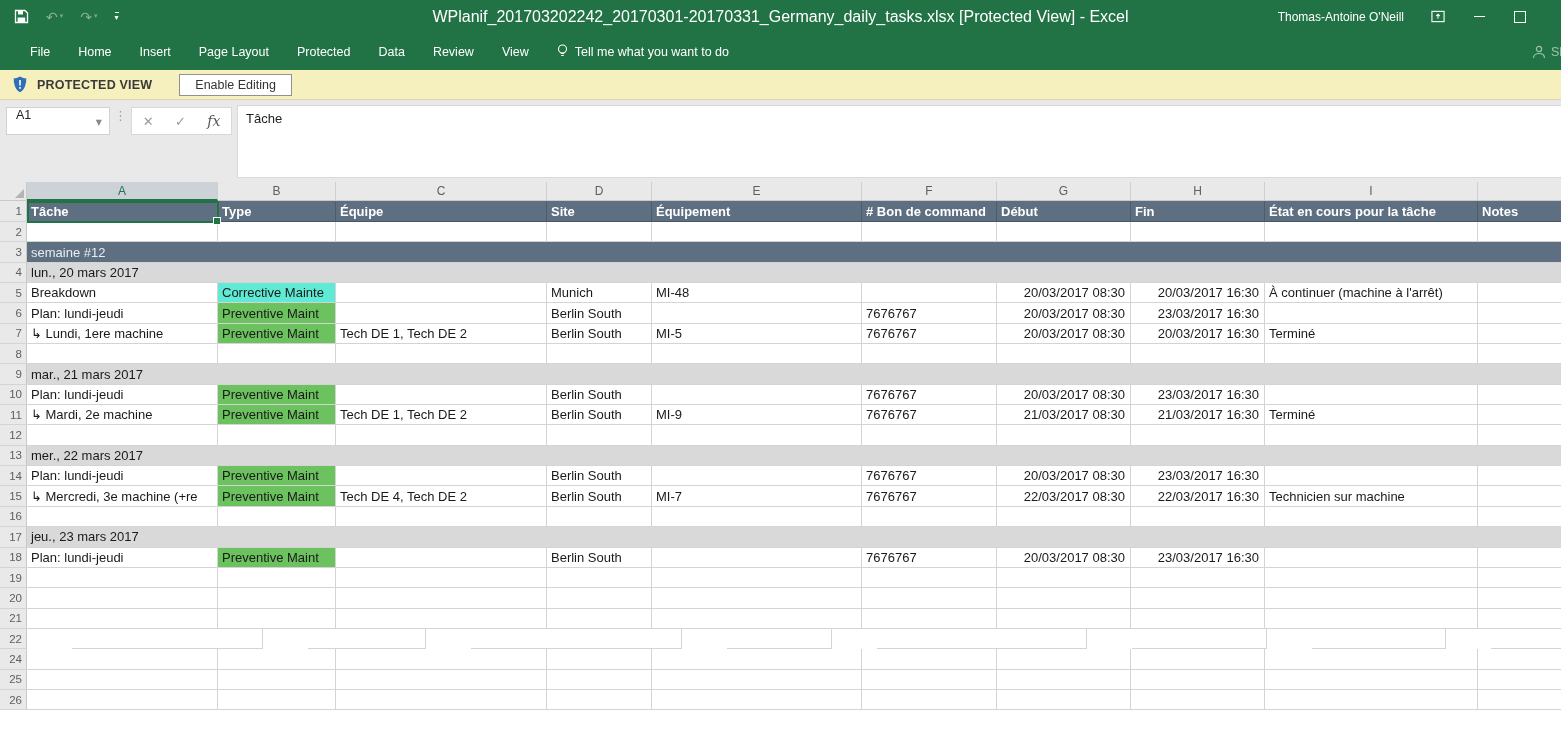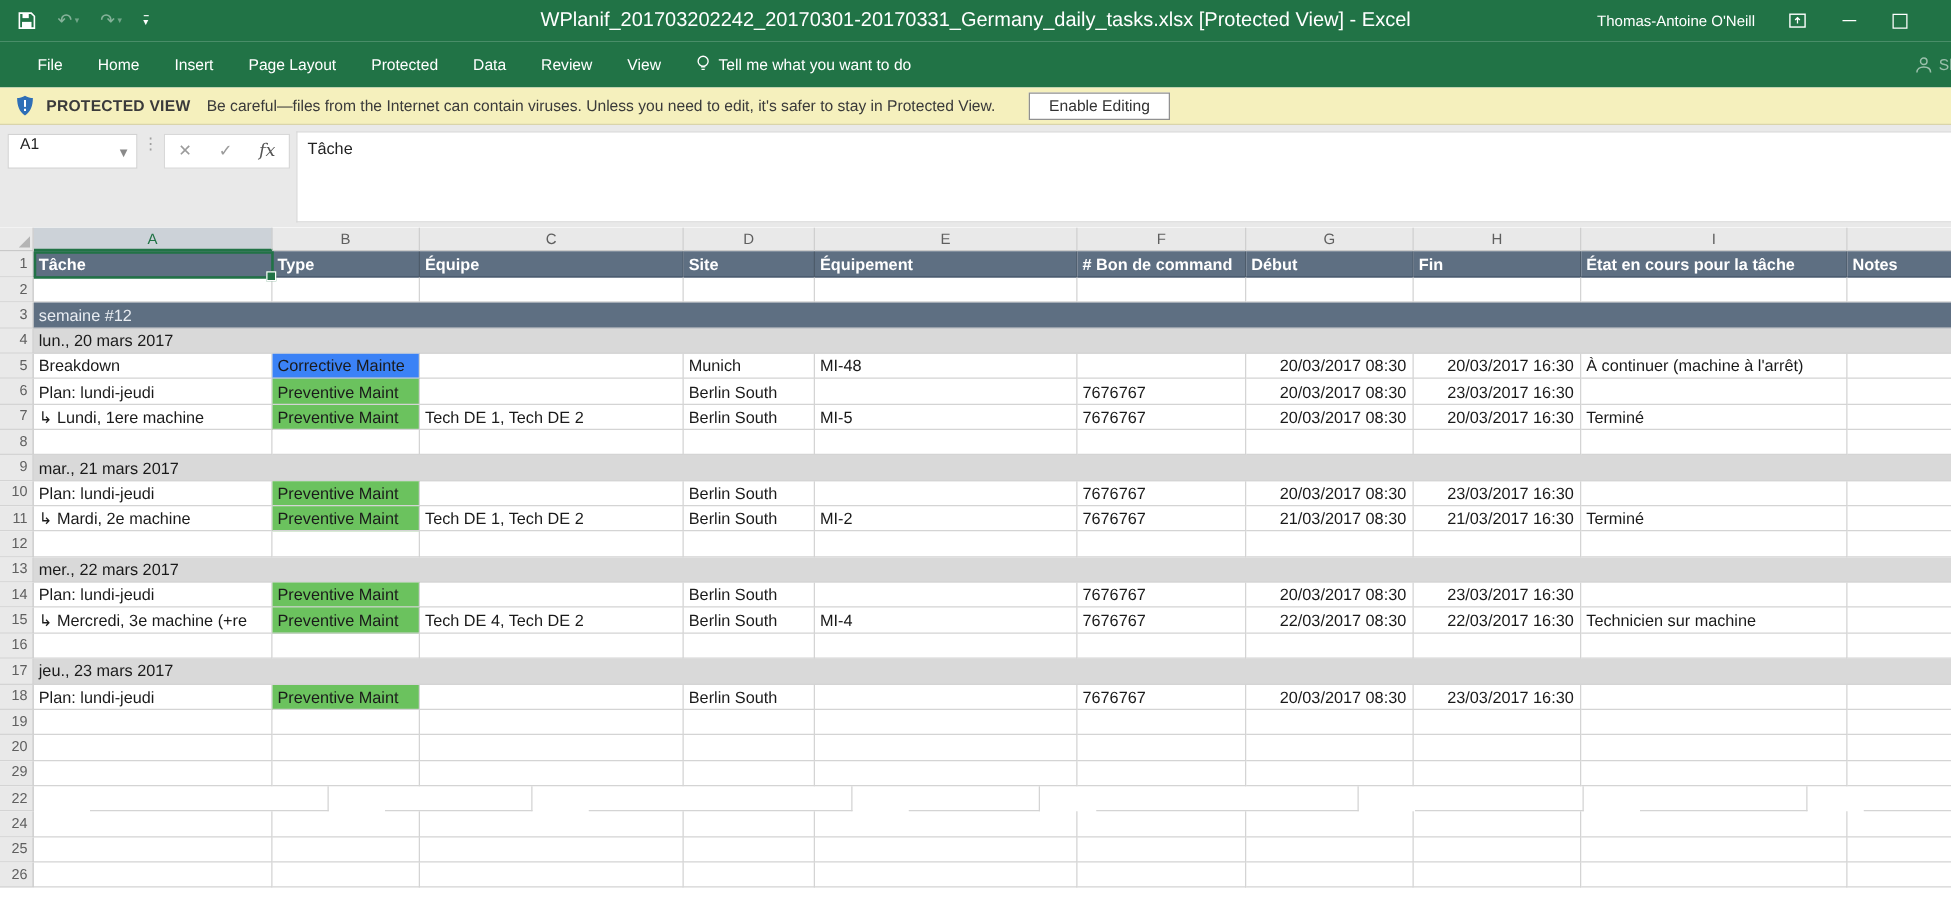--- a/index.html
+++ b/index.html
@@ -64,21 +64,21 @@
   .g-colcell.sel{background:#ccd2d8;color:#217346;border-bottom:2px solid #217346;}
   .g-row{display:flex;box-sizing:border-box;flex:none;}
   .g-rowhdr{width:27px;min-width:27px;box-sizing:border-box;background:#e9e9e9;border-right:1px solid #c9c9c9;
             border-bottom:1px solid #d4d4d4;color:#5f5f5f;font-size:11.5px;display:flex;align-items:center;
             justify-content:flex-end;padding-right:4px;}
   .g-cell{box-sizing:border-box;border-right:1px solid #d4d4d4;border-bottom:1px solid #d4d4d4;
           padding-left:4px;white-space:nowrap;overflow:hidden;display:flex;align-items:center;color:#1a1a1a;flex:none;}
   .g-cell.ar{justify-content:flex-end;padding-right:5px;padding-left:0;}
   .g-cell.hdrrow{background:#5e6f82;color:#fff;font-weight:bold;border-right:1px solid rgba(0,0,0,.18);
                  border-bottom:1px solid #46566a;}
-  .g-cell.red{background:#3b82f6;}
+  .g-cell.red{background:#5eead4;}
   .g-cell.green{background:#6bc25e;}
   .g-span{box-sizing:border-box;display:flex;align-items:center;padding-left:4px;white-space:nowrap;
           overflow:hidden;border-bottom:1px solid #d4d4d4;flex:none;}
   .g-span.week{background:#5e6f82;color:#e9edf2;}
   .g-span.day{background:#d9d9d9;color:#1a1a1a;}
   .g-sel{position:absolute;left:27px;top:19px;width:192px;height:22px;border:2px solid #217346;
          box-sizing:border-box;pointer-events:none;}
   .g-sel::after{content:"";position:absolute;right:-4px;bottom:-4px;width:6px;height:6px;
                 background:#217346;border:1px solid #fff;}
 </style>
@@ -151,21 +151,20 @@
 
 <div class="banner">
   <span class="shield">
     <svg width="14" height="17" viewBox="0 0 14 17">
       <path d="M7 0.5 C9 1.8 11.5 2.3 13.3 2.4 C13.3 8.5 11.5 13.6 7 16.3 C2.5 13.6 0.7 8.5 0.7 2.4 C2.5 2.3 5 1.8 7 0.5 Z" fill="#2e6fb7"></path>
       <rect x="6.2" y="4" width="1.6" height="5.5" fill="#fff"></rect>
       <rect x="6.2" y="11" width="1.6" height="1.8" fill="#fff"></rect>
     </svg>
   </span>
   <span class="pv-label">PROTECTED VIEW</span>
-  <span class="pv-msg">Be careful—files from the Internet can contain viruses. Unless you need to edit, it's safer to stay in Protected View.</span>
   <button class="enable-btn">Enable Editing</button>
 </div>
 
 <div class="fstrip">
   <div class="namebox">
     <span>A1</span>
     <span class="nb-arrow ico">▼</span>
   </div>
   <div class="fdots ico">⋮</div>
   <div class="fbtns">
@@ -294,21 +293,21 @@
       <div class="g-cell ar" style="width: 134px;">23/03/2017 16:30</div>
       <div class="g-cell" style="width: 213px;"></div>
       <div class="g-cell" style="width: 210px;"></div>
     </div>
     <div class="g-row" style="height: 20.35px;">
       <div class="g-rowhdr">11</div>
       <div class="g-cell" style="width: 191px;">↳ Mardi, 2e machine</div>
       <div class="g-cell green" style="width: 118px;">Preventive Maint</div>
       <div class="g-cell" style="width: 211px;">Tech DE 1, Tech DE 2</div>
       <div class="g-cell" style="width: 105px;">Berlin South</div>
-      <div class="g-cell" style="width: 210px;">MI-2</div>
+      <div class="g-cell" style="width: 210px;">MI-9</div>
       <div class="g-cell" style="width: 135px;">7676767</div>
       <div class="g-cell ar" style="width: 134px;">21/03/2017 08:30</div>
       <div class="g-cell ar" style="width: 134px;">21/03/2017 16:30</div>
       <div class="g-cell" style="width: 213px;">Terminé</div>
       <div class="g-cell" style="width: 210px;"></div>
     </div>
     <div class="g-row" style="height: 20.35px;">
       <div class="g-rowhdr">12</div>
       <div class="g-cell" style="width: 191px;"></div>
       <div class="g-cell" style="width: 118px;"></div>
@@ -337,21 +336,21 @@
       <div class="g-cell ar" style="width: 134px;">23/03/2017 16:30</div>
       <div class="g-cell" style="width: 213px;"></div>
       <div class="g-cell" style="width: 210px;"></div>
     </div>
     <div class="g-row" style="height: 20.35px;">
       <div class="g-rowhdr">15</div>
       <div class="g-cell" style="width: 191px;">↳ Mercredi, 3e machine (+re</div>
       <div class="g-cell green" style="width: 118px;">Preventive Maint</div>
       <div class="g-cell" style="width: 211px;">Tech DE 4, Tech DE 2</div>
       <div class="g-cell" style="width: 105px;">Berlin South</div>
-      <div class="g-cell" style="width: 210px;">MI-4</div>
+      <div class="g-cell" style="width: 210px;">MI-7</div>
       <div class="g-cell" style="width: 135px;">7676767</div>
       <div class="g-cell ar" style="width: 134px;">22/03/2017 08:30</div>
       <div class="g-cell ar" style="width: 134px;">22/03/2017 16:30</div>
       <div class="g-cell" style="width: 213px;">Technicien sur machine</div>
       <div class="g-cell" style="width: 210px;"></div>
     </div>
     <div class="g-row" style="height: 20.35px;">
       <div class="g-rowhdr">16</div>
       <div class="g-cell" style="width: 191px;"></div>
       <div class="g-cell" style="width: 118px;"></div>
@@ -401,21 +400,21 @@
       <div class="g-cell" style="width: 211px;"></div>
       <div class="g-cell" style="width: 105px;"></div>
       <div class="g-cell" style="width: 210px;"></div>
       <div class="g-cell" style="width: 135px;"></div>
       <div class="g-cell ar" style="width: 134px;"></div>
       <div class="g-cell ar" style="width: 134px;"></div>
       <div class="g-cell" style="width: 213px;"></div>
       <div class="g-cell" style="width: 210px;"></div>
     </div>
     <div class="g-row" style="height: 20.35px;">
-      <div class="g-rowhdr">29</div>
+      <div class="g-rowhdr">21</div>
       <div class="g-cell" style="width: 191px;"></div>
       <div class="g-cell" style="width: 118px;"></div>
       <div class="g-cell" style="width: 211px;"></div>
       <div class="g-cell" style="width: 105px;"></div>
       <div class="g-cell" style="width: 210px;"></div>
       <div class="g-cell" style="width: 135px;"></div>
       <div class="g-cell ar" style="width: 134px;"></div>
       <div class="g-cell ar" style="width: 134px;"></div>
       <div class="g-cell" style="width: 213px;"></div>
       <div class="g-cell" style="width: 210px;"></div>

